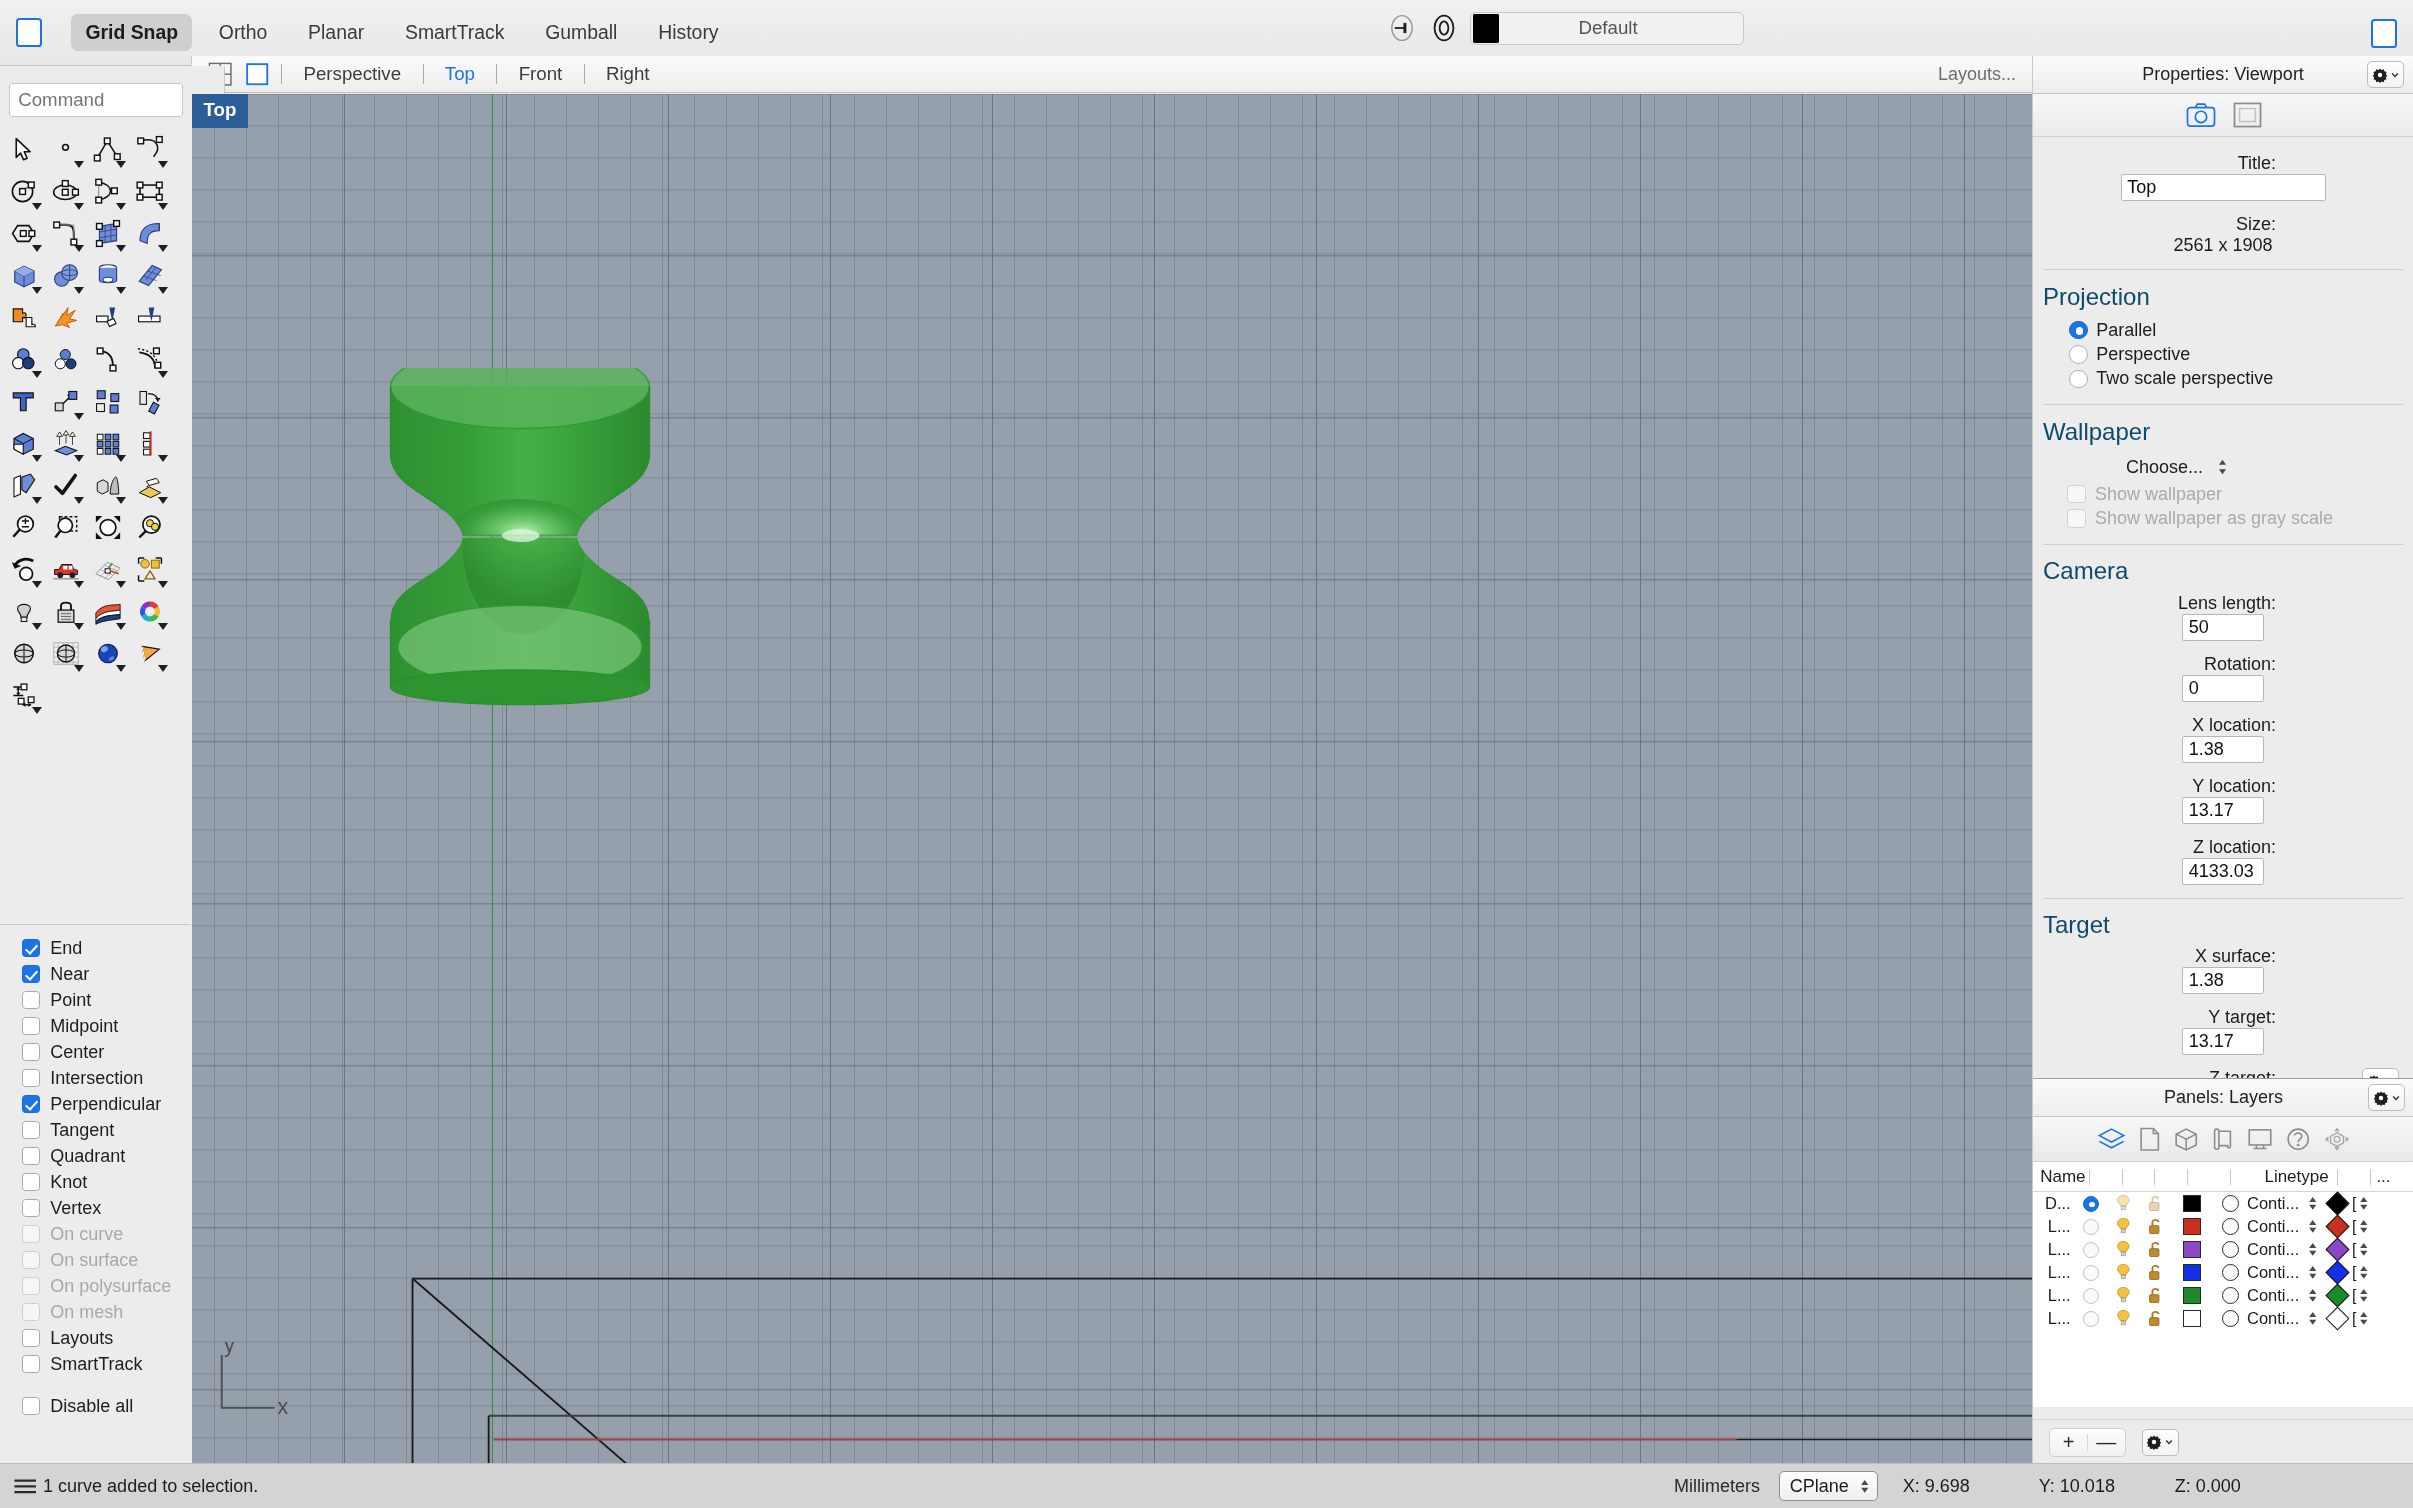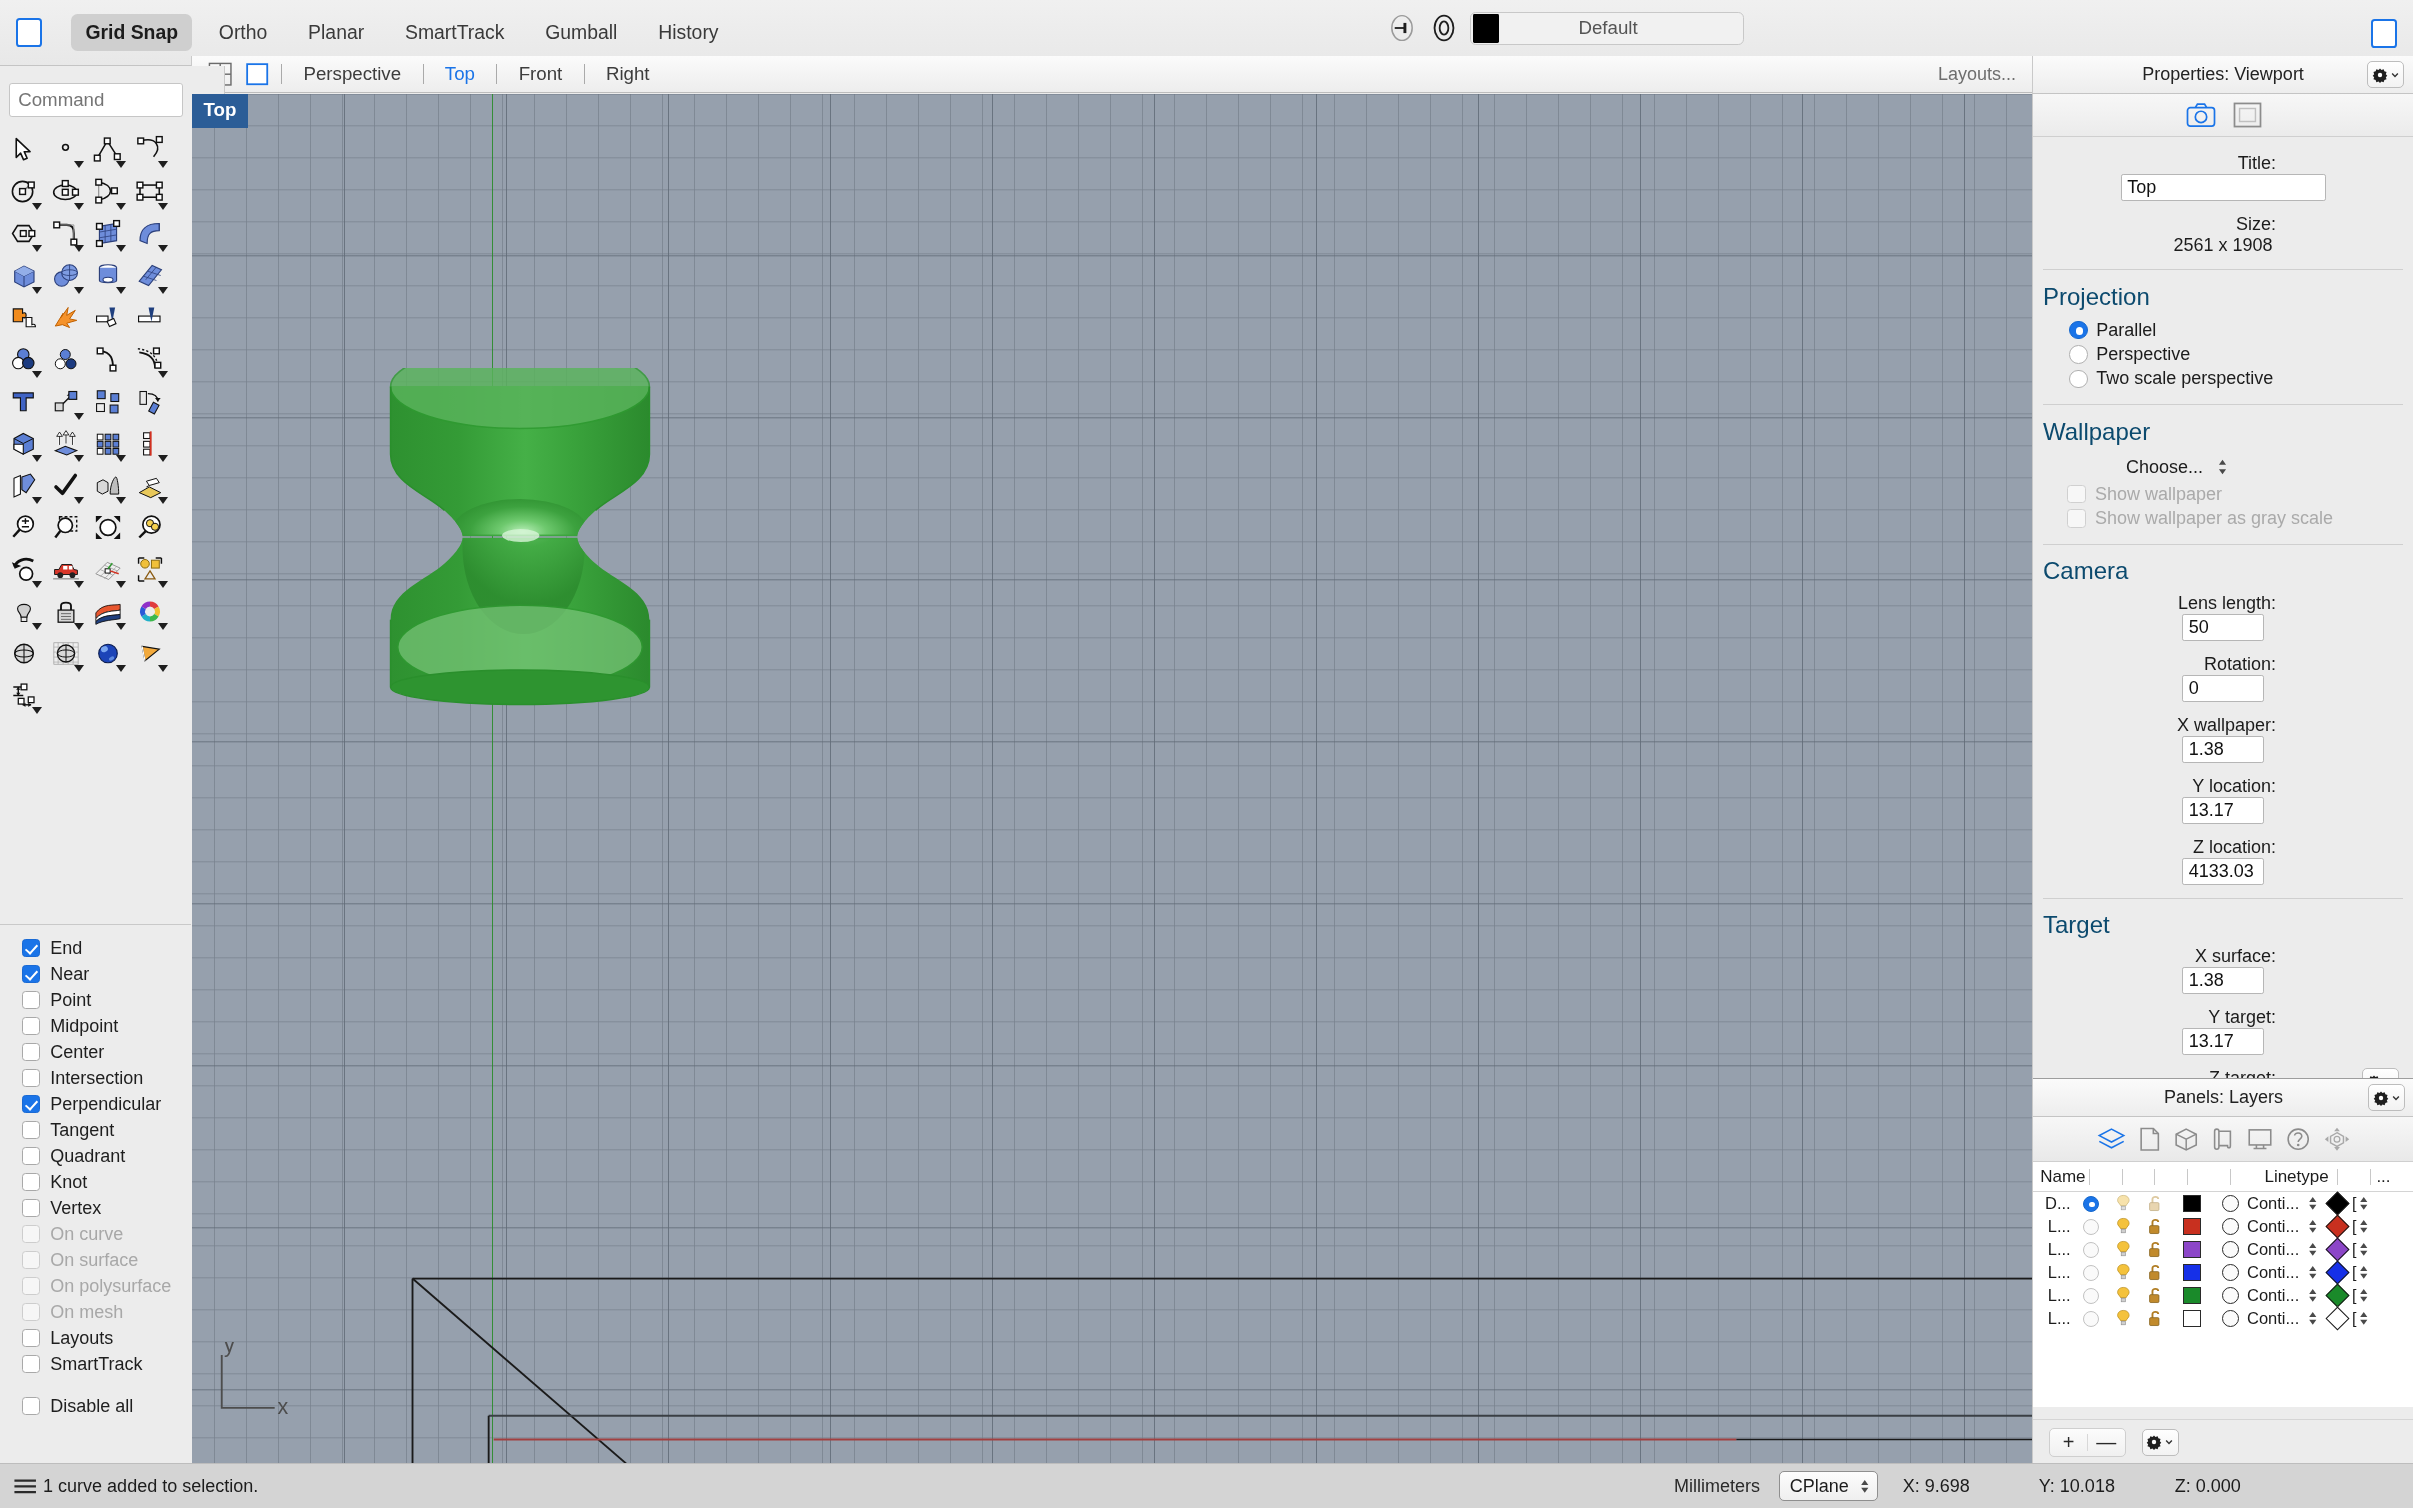--- a/index.html
+++ b/index.html
@@ -1027,21 +1027,21 @@
       <div class="sect-title">Camera</div>
       <div class="frow">
         <div class="flabel">Lens length:</div>
         <input class="finput i-num" value="50" style="">
       </div>
       <div class="frow">
         <div class="flabel">Rotation:</div>
         <input class="finput i-num" value="0" style="">
       </div>
       <div class="frow">
-        <div class="flabel">X wallpaper:</div>
+        <div class="flabel">X location:</div>
         <input class="finput i-num" value="1.38" style="">
       </div>
       <div class="frow">
         <div class="flabel">Y location:</div>
         <input class="finput i-num" value="13.17" style="">
       </div>
       <div class="frow">
         <div class="flabel">Z location:</div>
         <input class="finput i-num" value="4133.03" style="">
       </div>

